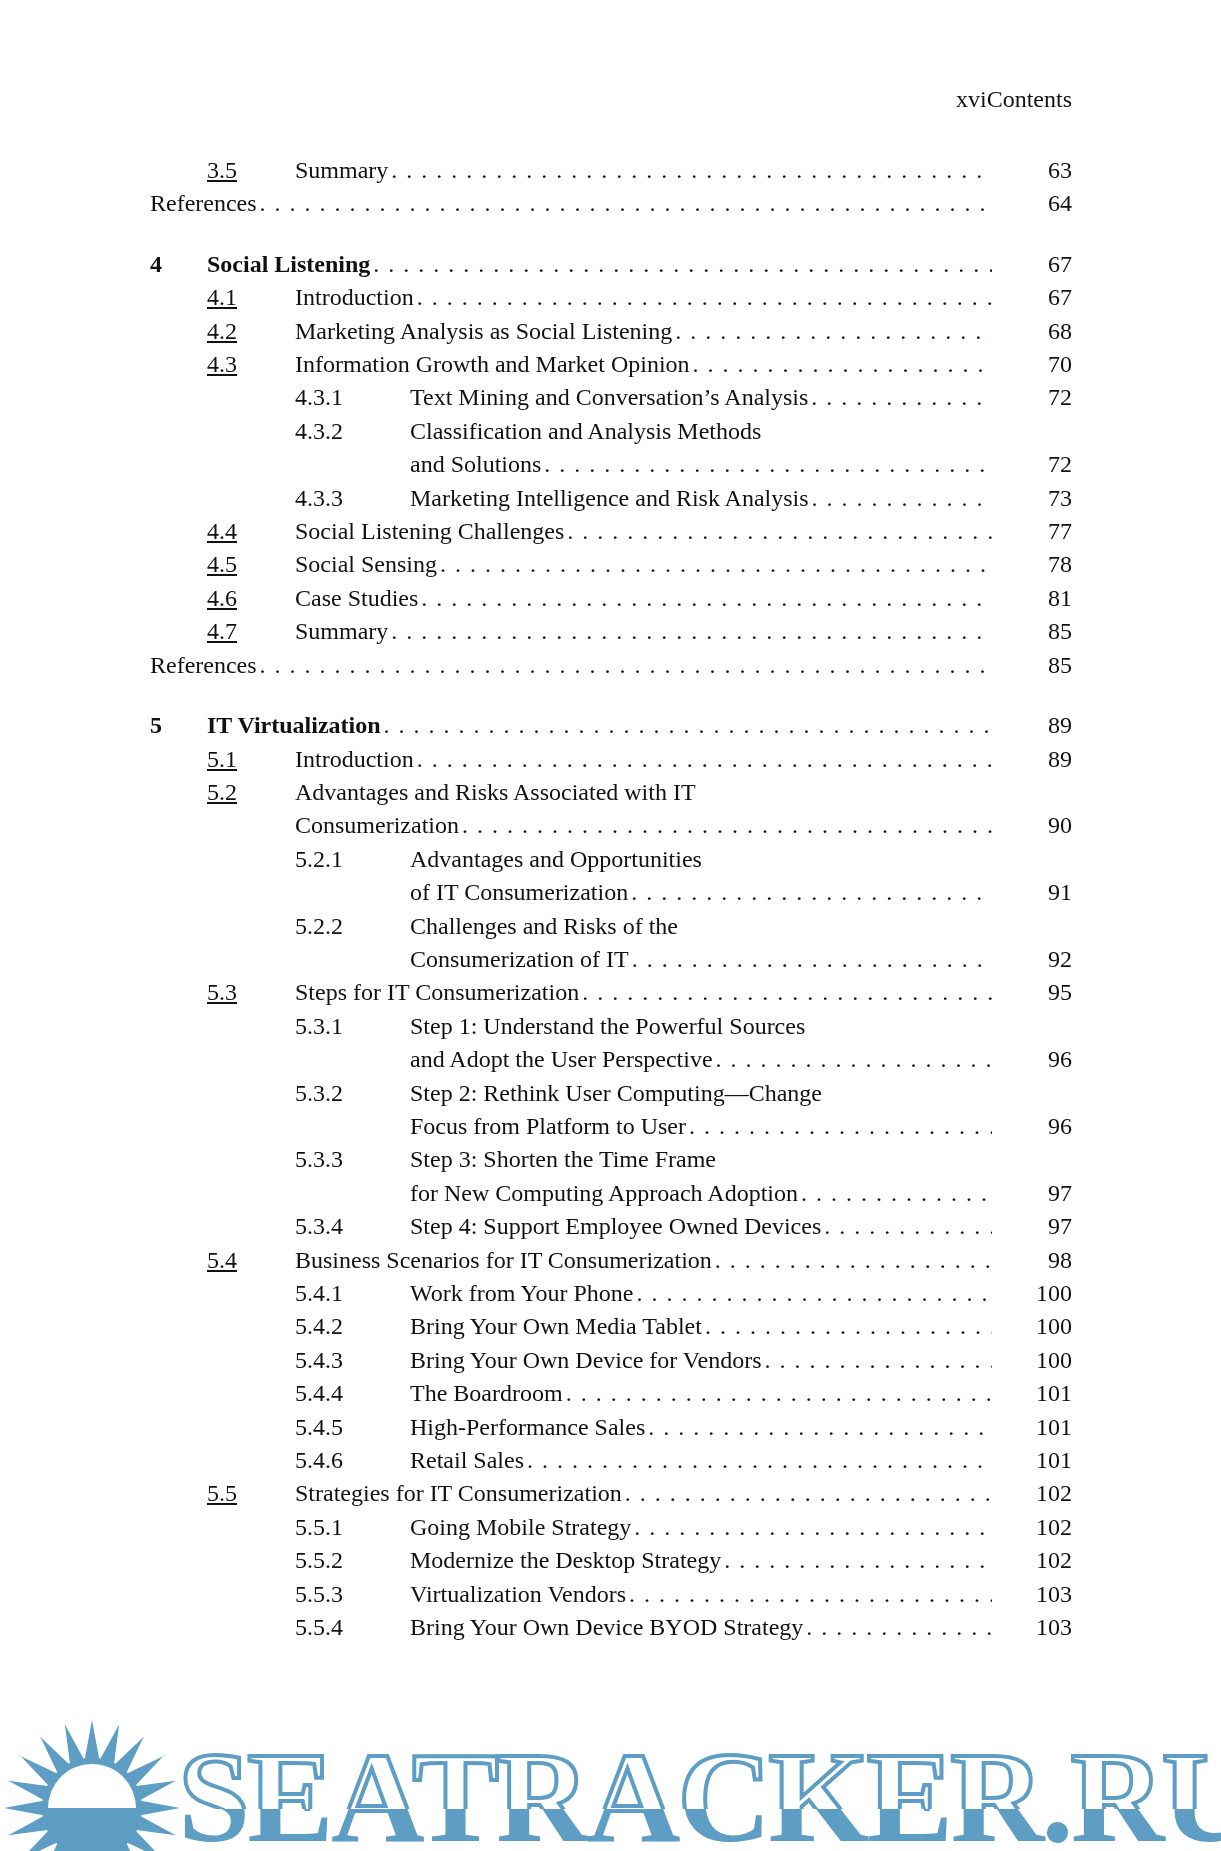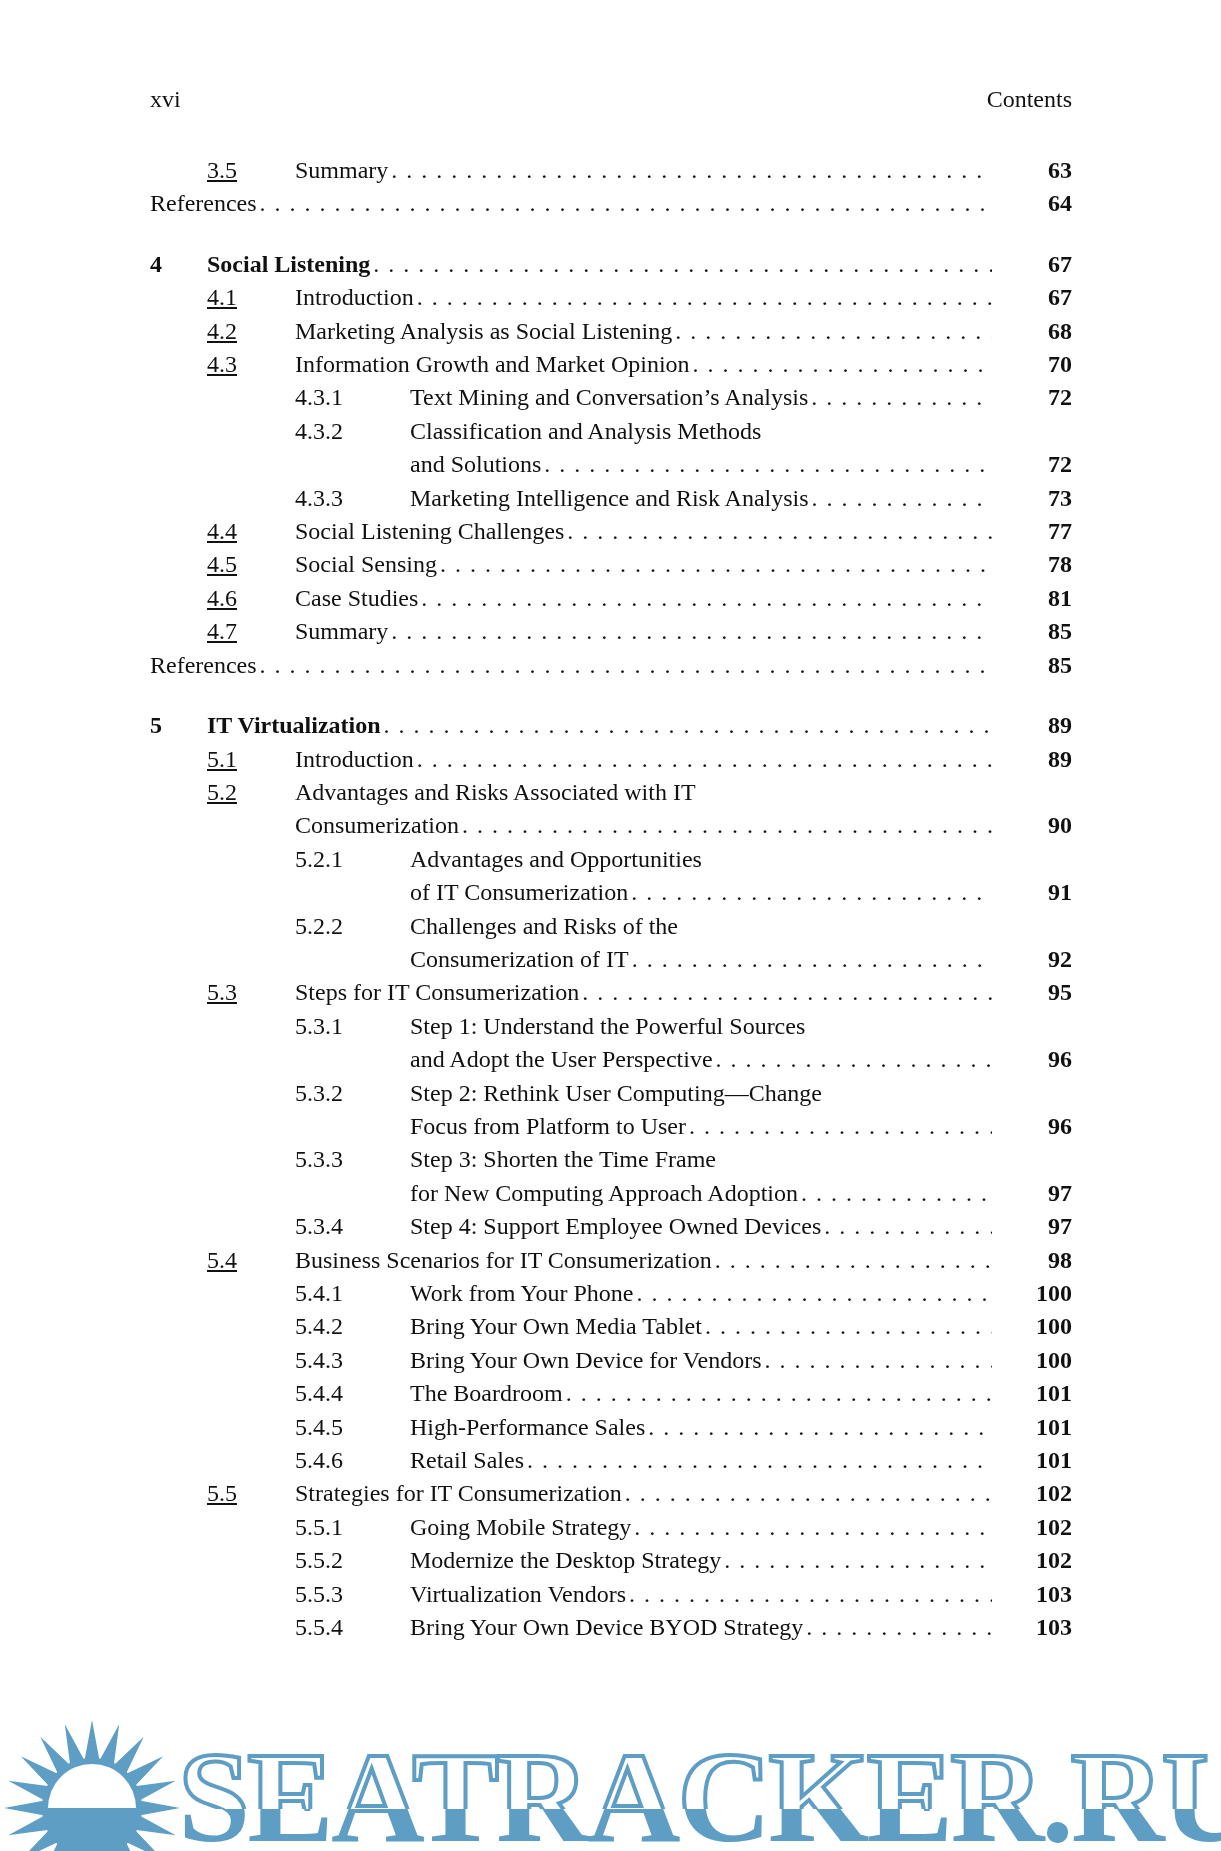--- a/index.html
+++ b/index.html
@@ -11,21 +11,21 @@
     font-family: "Liberation Serif", "DejaVu Serif", serif;
     color: #111111;
   }
   .content {
     position: absolute;
     left: 150px; top: 84px;
     width: 922px;
   }
   .page-header {
     display: flex;
-    justify-content: space-between;
+    justify-content: flex-end;
     font-size: 24px;
     line-height: 30px;
     margin-bottom: 40px;
   }
   .toc { font-size: 24px; line-height: 33.4px; }
   .toc-row { display: flex; align-items: stretch; }
   .toc-row.level-chapter { margin-top: 27px; }
   .level-chapter .num, .level-chapter .txt { font-weight: bold; }
   .num { flex: none; }
   .level-chapter   .num { width: 57px; }
@@ -40,21 +40,21 @@
     white-space: pre;
     letter-spacing: 1.5px;
     padding-left: 3px;
     font-weight: normal;
   }
   .page-num {
     flex: none;
     width: 80px;
     text-align: right;
     align-self: flex-end;
-    font-weight: bold;
+    font-weight: normal;
   }
   
   .watermark {
     position: absolute;
     left: 0; top: 1710px;
     width: 1221px; height: 189px;
     overflow: hidden;
   }
   .sun { position: absolute; left: 2px; top: 8px; }
   .wm-text-wrap {

